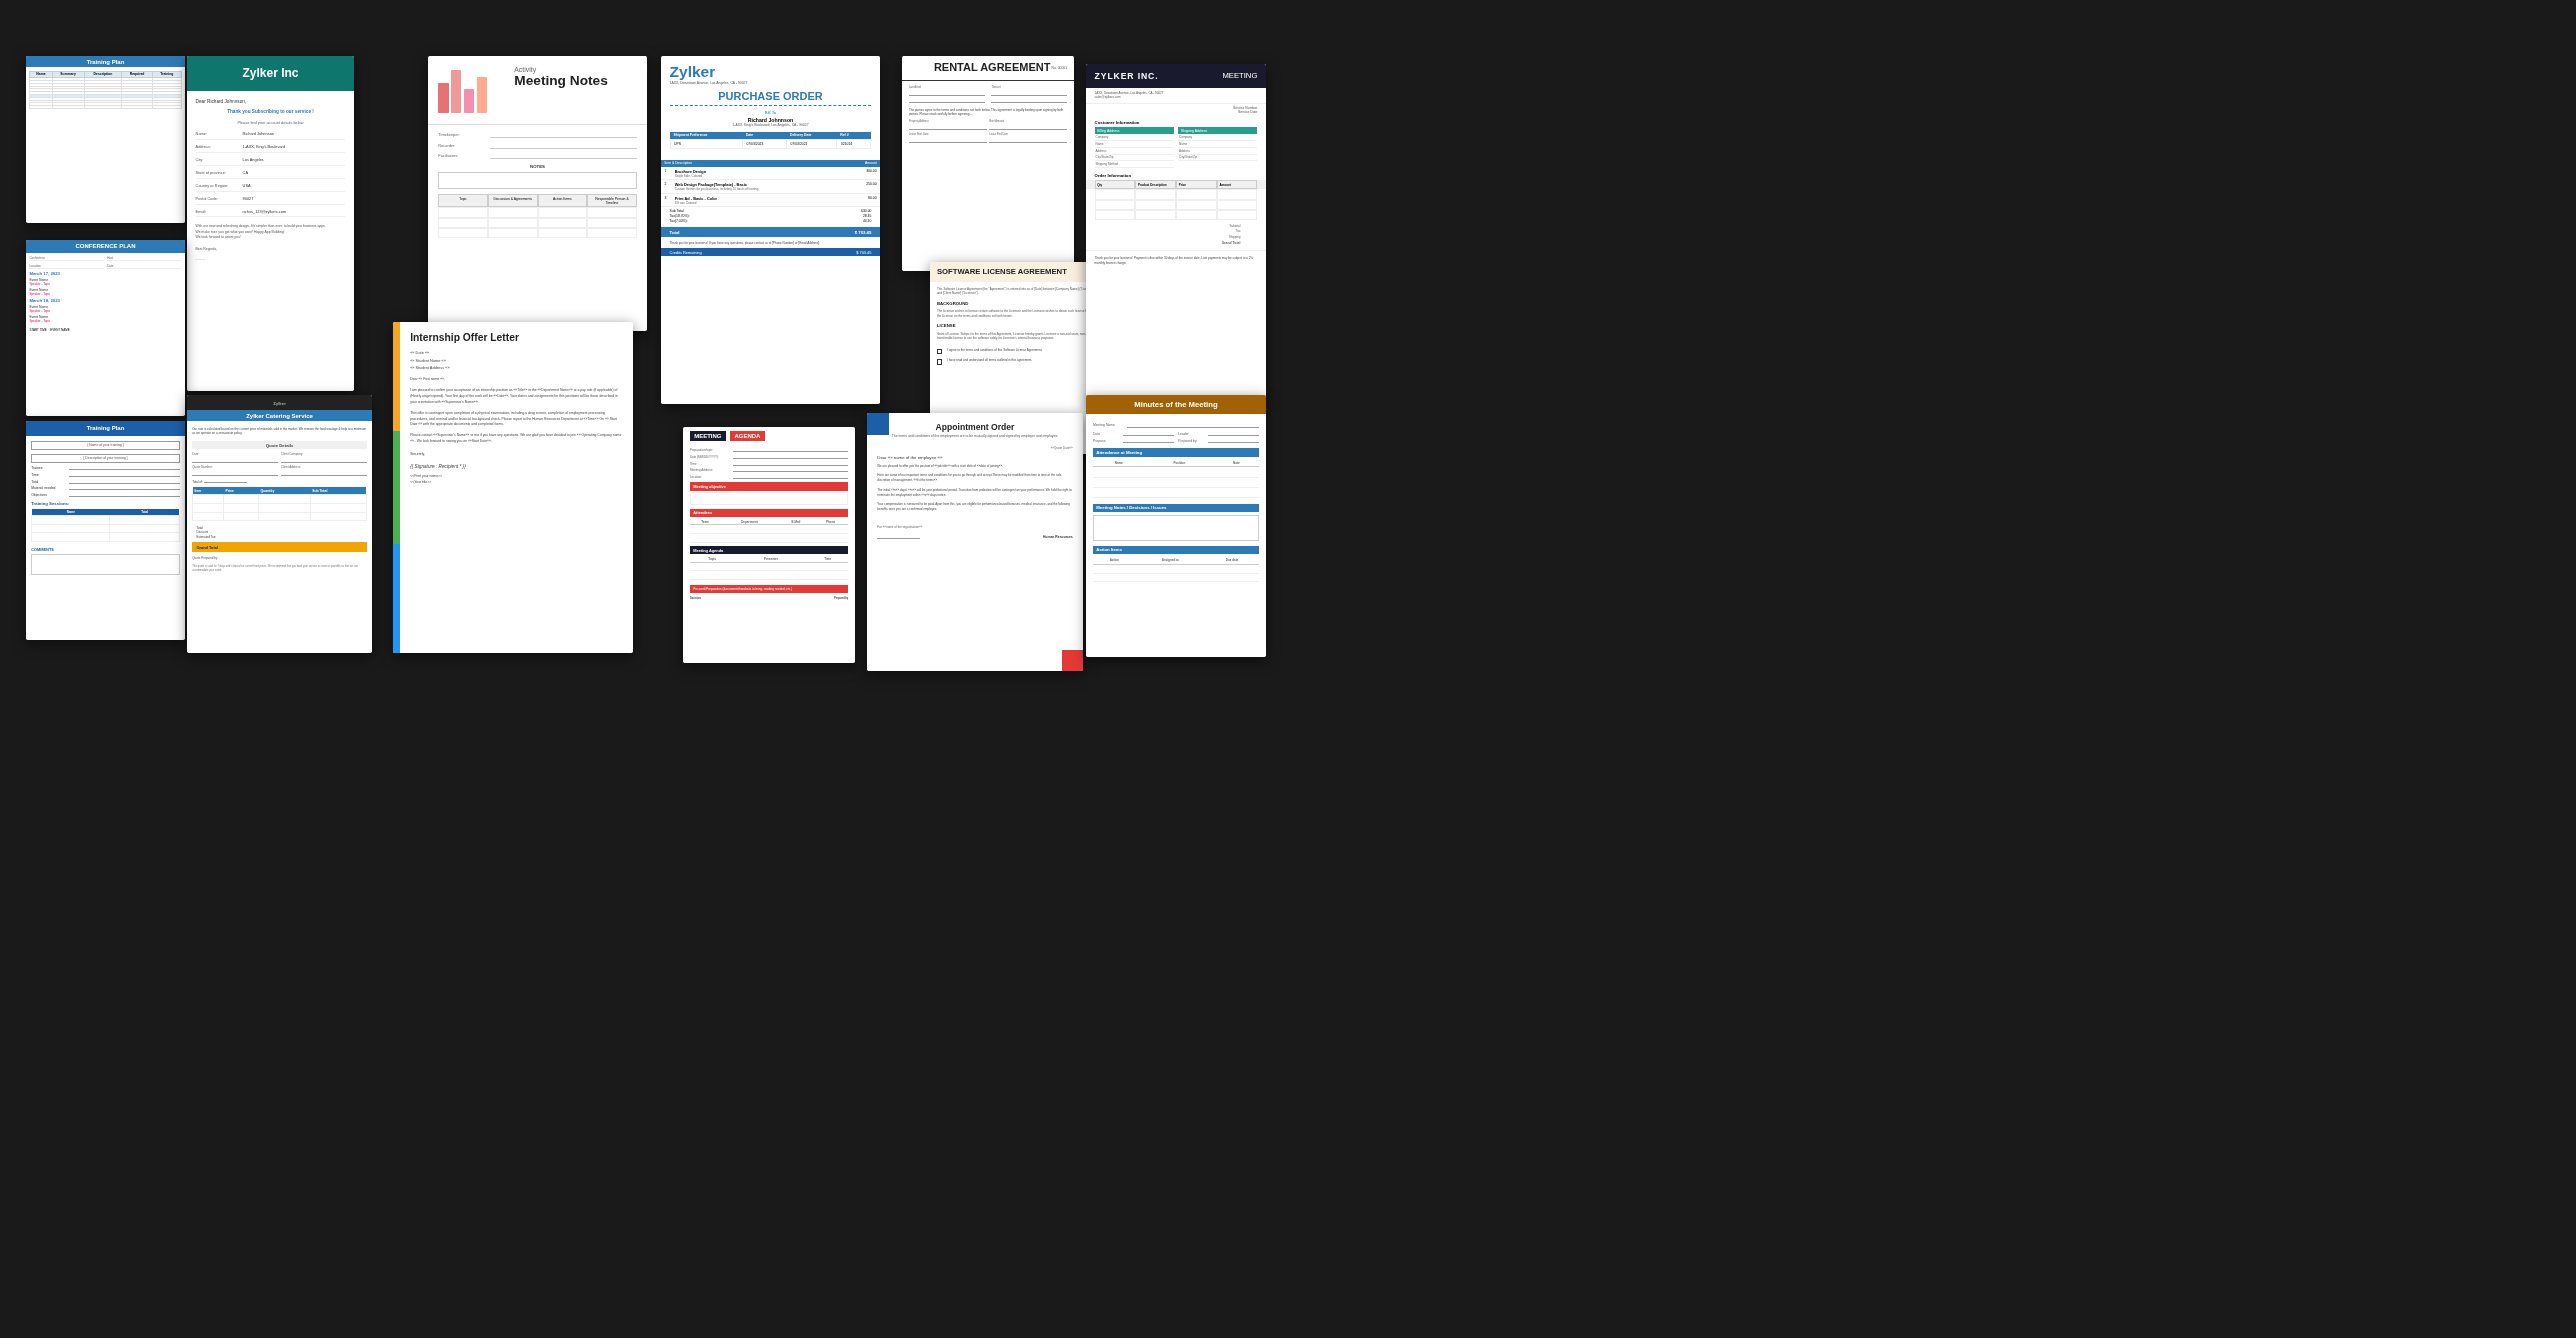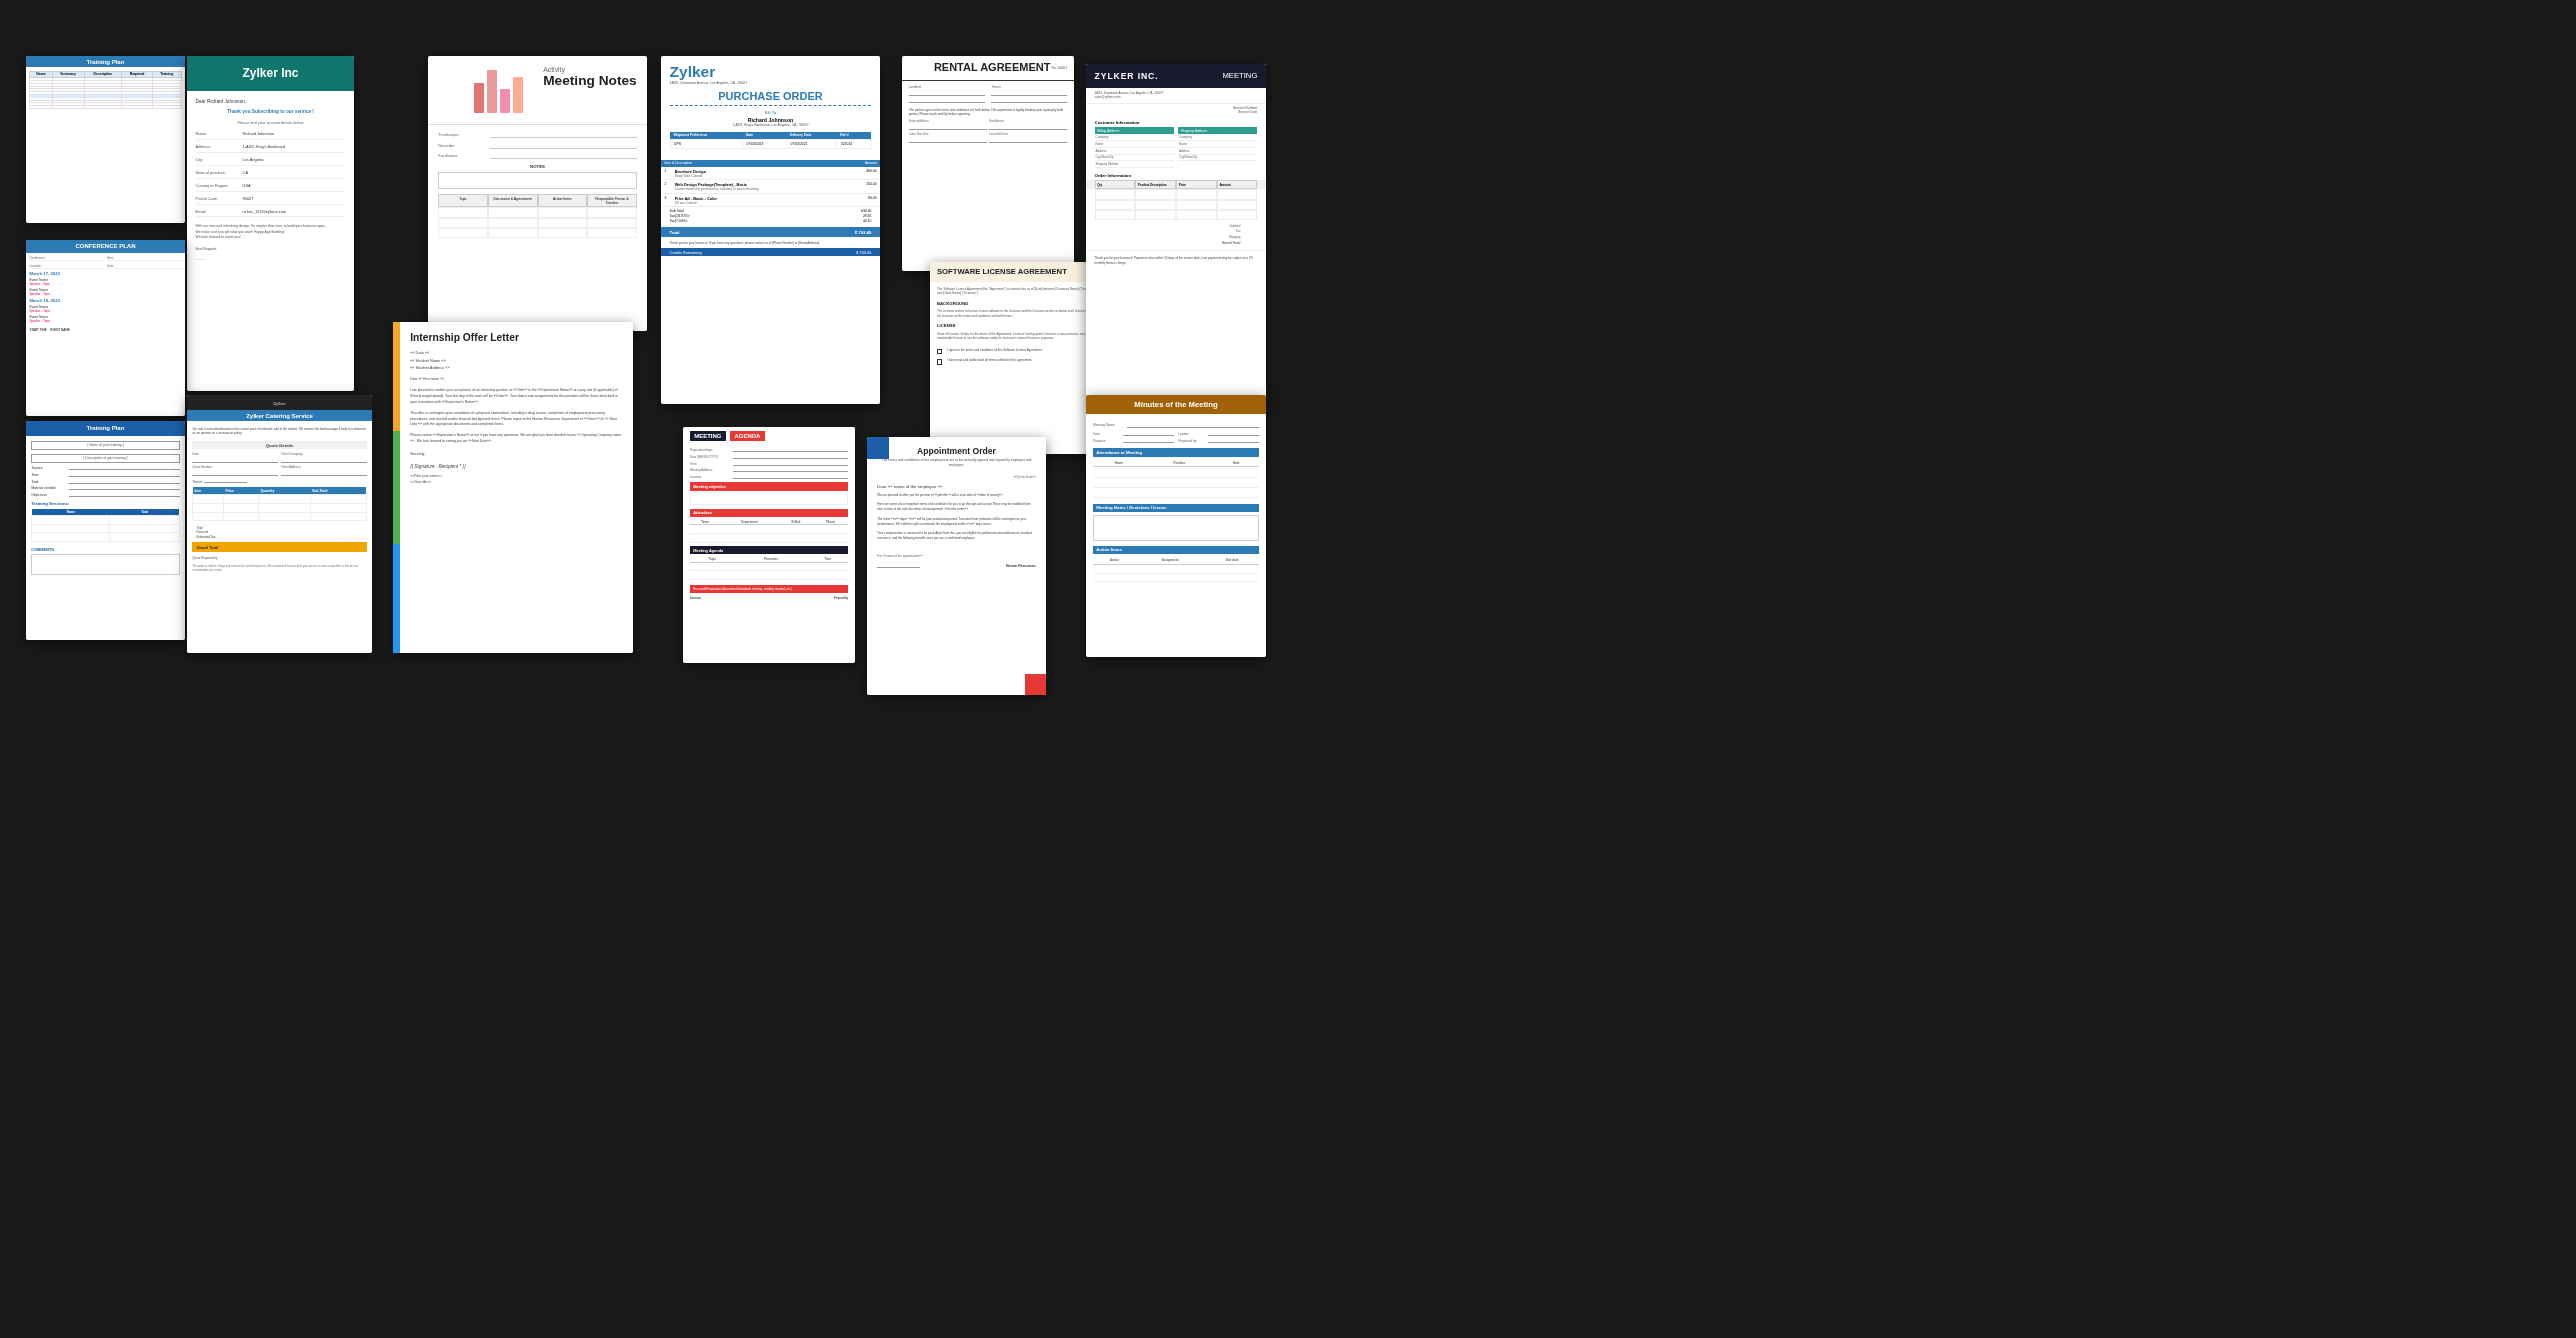--- a/index.html
+++ b/index.html
@@ -70,21 +70,21 @@
     .doc2-field { display: flex; margin-bottom: 4.3px; border-bottom: 0.4px solid #eee; padding-bottom: 2.6px; }
     .doc2-field-label { width: 47px; font-size: 3.9px; color: #555; }
     .doc2-field-value { font-size: 3.9px; color: #333; }
     .doc2-footer { font-size: 3.4px; color: #555; margin-top: 6.9px; line-height: 1.6; }
 
     
     .doc3 {
       left: 428px; top: 56px;
       width: 219px; height: 275px;
     }
-    .doc3-header { padding: 10.3px; display: flex; gap: 20px; align-items: flex-start; justify-content: flex-end; }
+    .doc3-header { padding: 10.3px; display: flex; gap: 27px; align-items: flex-start; }
     .doc3-bars { display: flex; gap: 2.6px; align-items: flex-end; height: 47px; }
     .doc3-bar { width: 10.3px; border-radius: 0.9px; }
     .doc3-title-area { }
     .doc3-activity { font-size: 6.9px; color: #666; }
     .doc3-meeting { font-size: 13.7px; font-weight: bold; color: #222; }
     .doc3-divider { border: none; border-top: 0.9px solid #ddd; margin: 0; }
     .doc3-content { padding: 6.9px 10.3px; }
     .doc3-field-row { display: flex; margin-bottom: 3.4px; align-items: center; }
     .doc3-field-name { font-size: 3.9px; color: #666; width: 52px; }
     .doc3-field-line { flex: 1; border-bottom: 0.4px solid #ccc; height: 6.9px; }
@@ -1151,22 +1151,22 @@
             <td></td>
           </tr>
       </tbody>
     </table>
   </div>
 </div>
 
 <style>
   
   .doc13 {
-    left: 867px; top: 437px;
-    width: 179px; height: 258px;
+    left: 867px; top: 413px;
+    width: 216px; height: 258px;
     position: absolute;
   }
   .doc14 {
     left: 1086px; top: 395px;
     width: 180px; height: 262px;
     position: absolute;
   }
   
   .doc-card { position: absolute; }
 </style>

